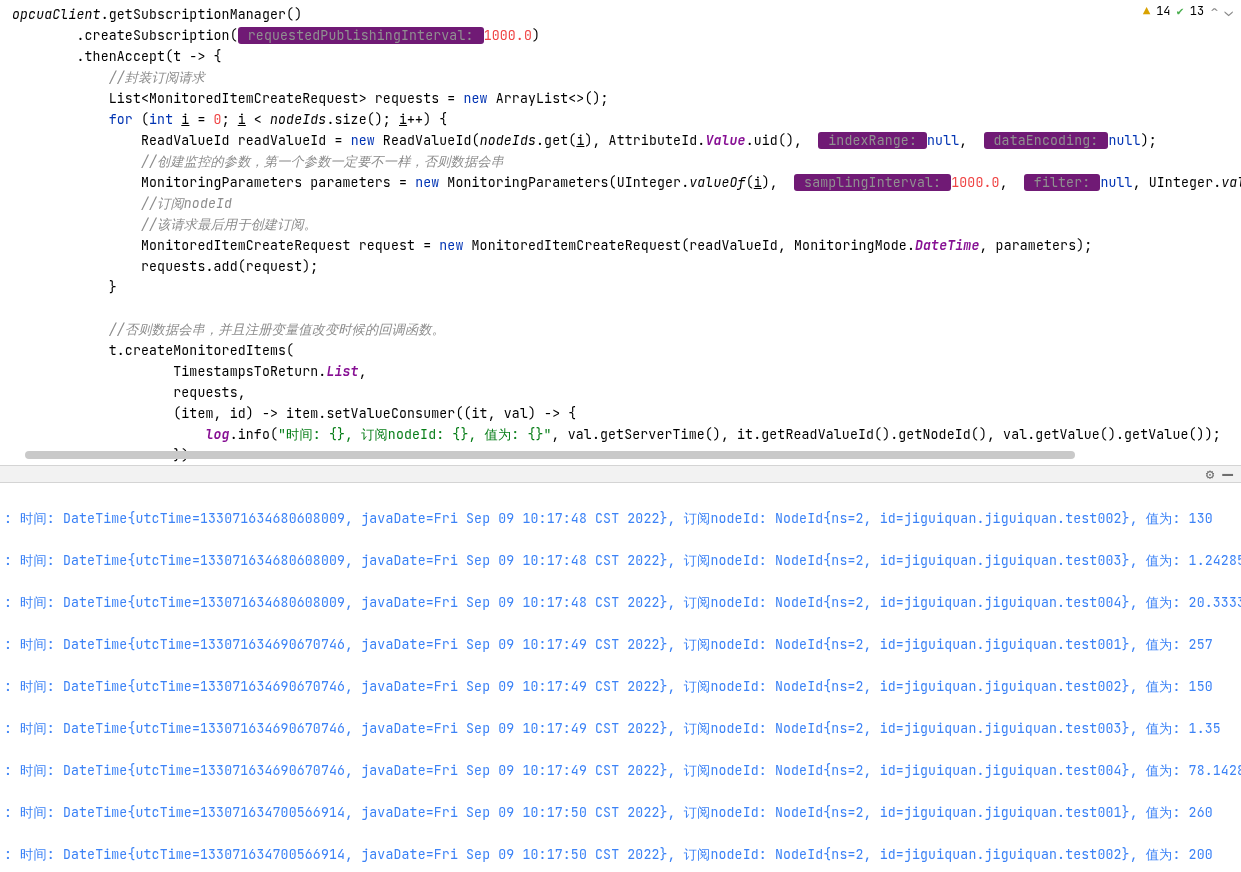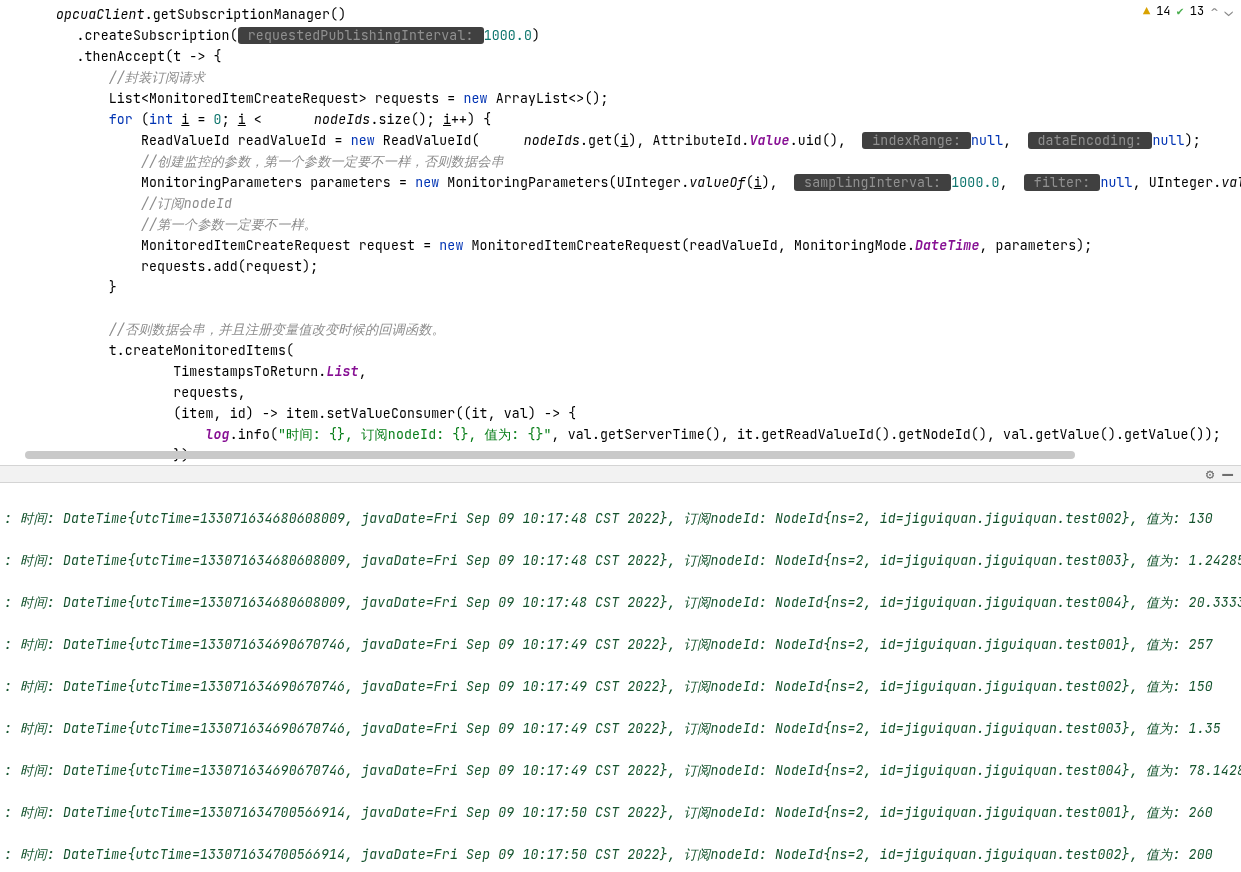--- a/index.html
+++ b/index.html
@@ -52,28 +52,28 @@
 .minus-icon { color: #6e6e6e; cursor: pointer; font-size: 18px; font-weight: bold; }
 .console-pane {
   height: 389px;
   overflow: hidden;
   padding: 4px 0 0 4px;
   line-height: 21px;
   white-space: pre;
   font-size: 13.2px;
   letter-spacing: 0.15px;
 }
-.console-line { color: #14532d; font-style: italic; }
+.console-line { color: #3b82f6; }
 .kw { color: #0033b3; }
-.num { color: #0f766e; }
+.num { color: #ef4444; }
 .str { color: #067d17; }
 .com { color: #8c8c8c; font-style: italic; }
-.italic { font-style: italic; color: #000; margin-left: 44px; }
+.italic { font-style: italic; color: #000; }
 .italic-purple { font-style: italic; color: #871094; font-weight: bold; }
-.hint-bg { background: #404040; color: #909090; border-radius: 3px; padding: 0 2px; font-style: normal;}
+.hint-bg { background: #701a75; color: #909090; border-radius: 3px; padding: 0 2px; font-style: normal;}
 .static { font-style: italic; }
 .scrollbar-thumb {
   position: absolute;
   bottom: 6px;
   left: 25px;
   width: 1050px;
   height: 8px;
   background: #c9c9c9;
   border-radius: 4px;
 }
@@ -93,21 +93,21 @@
   <div class="code-area"><span class="italic">opcuaClient</span><span>.getSubscriptionManager()</span>
 <span>        .createSubscription(</span><span class="hint-bg"> requestedPublishingInterval: </span><span class="num">1000.0</span><span>)</span>
 <span>        .thenAccept(t -&gt; {</span>
 <span class="com">            //封装订阅请求</span>
 <span>            List&lt;MonitoredItemCreateRequest&gt; requests = </span><span class="kw">new</span><span> ArrayList&lt;&gt;();</span>
 <span>            </span><span class="kw">for</span><span> (</span><span class="kw">int</span><span> </span><span style="text-decoration:underline">i</span><span> = </span><span class="num">0</span><span>; </span><span style="text-decoration:underline">i</span><span> &lt; </span><span class="italic">nodeIds</span><span>.size(); </span><span style="text-decoration:underline">i</span><span>++) {</span>
 <span>                ReadValueId readValueId = </span><span class="kw">new</span><span> ReadValueId(</span><span class="italic">nodeIds</span><span>.get(</span><span style="text-decoration:underline">i</span><span>), AttributeId.</span><span class="italic-purple">Value</span><span>.uid(),  </span><span class="hint-bg"> indexRange: </span><span class="kw">null</span><span>,  </span><span class="hint-bg"> dataEncoding: </span><span class="kw">null</span><span>);</span>
 <span class="com">                //创建监控的参数，第一个参数一定要不一样，否则数据会串</span>
 <span>                MonitoringParameters parameters = </span><span class="kw">new</span><span> MonitoringParameters(UInteger.</span><span class="static">valueOf</span><span>(</span><span style="text-decoration:underline">i</span><span>),  </span><span class="hint-bg"> samplingInterval: </span><span class="num">1000.0</span><span>,  </span><span class="hint-bg"> filter: </span><span class="kw">null</span><span>, UInteger.</span><span class="static">valueOf</span>
 <span class="com">                //订阅nodeId</span>
-<span class="com">                //第一个参数一定要不一样。</span>
+<span class="com">                //该请求最后用于创建订阅。</span>
 <span>                MonitoredItemCreateRequest request = </span><span class="kw">new</span><span> MonitoredItemCreateRequest(readValueId, MonitoringMode.</span><span class="italic-purple">DateTime</span><span>, parameters);</span>
 <span>                requests.add(request);</span>
 <span>            }</span>
 
 <span class="com">            //否则数据会串，并且注册变量值改变时候的回调函数。</span>
 <span>            t.createMonitoredItems(</span>
 <span>                    TimestampsToReturn.</span><span class="italic-purple">List</span><span>,</span>
 <span>                    requests,</span>
 <span>                    (item, id) -&gt; item.setValueConsumer((it, val) -&gt; {</span>
 <span>                        </span><span class="italic-purple">log</span><span>.info(</span><span class="str">"时间: {}, 订阅nodeId: {}, 值为: {}"</span><span>, val.getServerTime(), it.getReadValueId().getNodeId(), val.getValue().getValue());</span>

